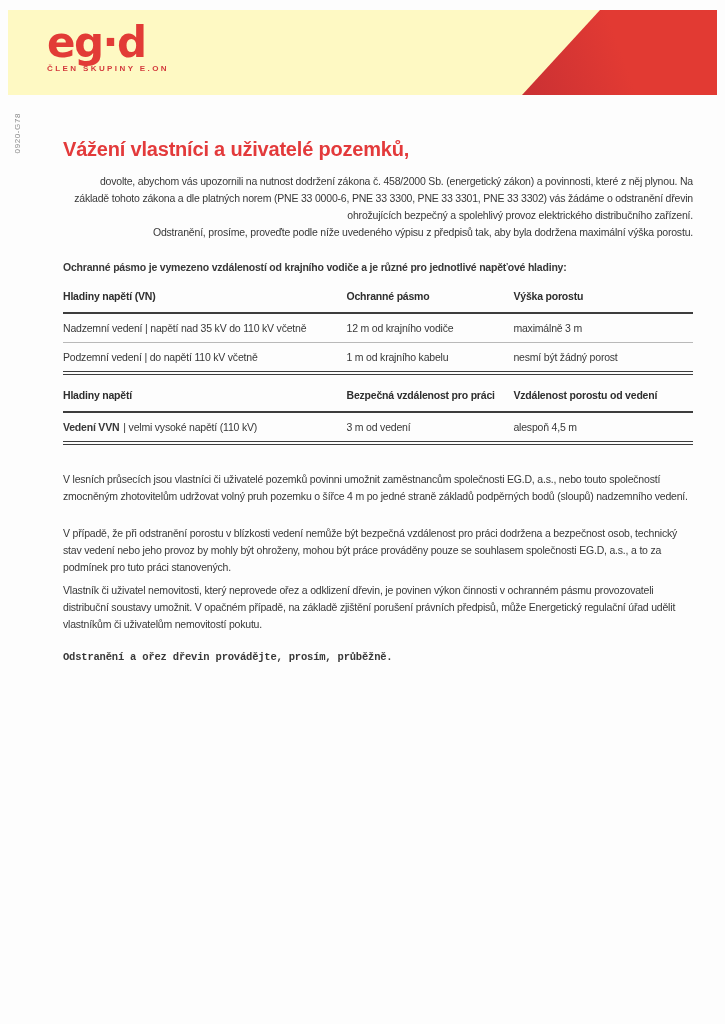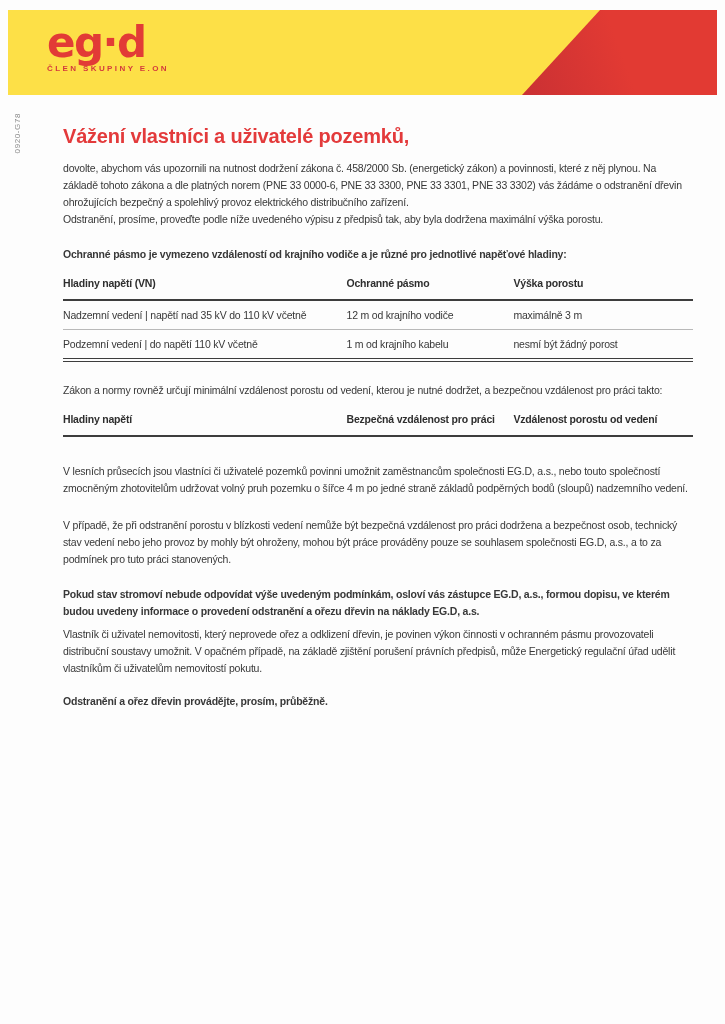--- a/index.html
+++ b/index.html
@@ -5,21 +5,21 @@
   html,body{margin:0;padding:0;}
   body{
     width:725px;height:1024px;position:relative;overflow:hidden;
     background:#fdfdfd;
     font-family:"Liberation Sans",sans-serif;
     color:#383838;
   }
   
   .header-band{
     position:absolute;top:10px;left:8px;right:8px;height:85px;
-    background:#fde047;overflow:hidden;
+    background:#fef9c3;overflow:hidden;
   }
   .red-diagonal{
     position:absolute;top:0;left:0;right:0;bottom:0;
     background:linear-gradient(70deg,#5d1a33 0%,#a32134 45%,#e23a33 85%);
     clip-path:polygon(83.5% 0,100% 0,100% 100%,72.5% 100%);
   }
   .logo{position:absolute;left:39px;top:12px;}
   .logo-text{
     font-family:"DejaVu Sans",sans-serif;font-weight:800;
     font-size:42px;line-height:42px;color:#e23b36;letter-spacing:-1.5px;
@@ -29,32 +29,32 @@
     letter-spacing:2.4px;color:#d43a3d;white-space:nowrap;
   }
   
   .side-code{
     position:absolute;left:13px;top:113px;
     writing-mode:vertical-rl;transform:rotate(180deg);
     font-size:8px;color:#8a8a8a;letter-spacing:0.6px;
   }
   
   .content{
-    position:absolute;left:63px;top:97px;width:630px;
+    position:absolute;left:63px;top:110px;width:630px;
     font-size:10.5px;line-height:17px;letter-spacing:-0.2px;
   }
   .title{
     margin:27px 0 0;font-size:20px;line-height:24px;font-weight:700;
     color:#e33a3b;letter-spacing:-0.2px;
   }
   .para{margin:12px 0 0;}
-  .pre{white-space:pre-line;}
+  .pre{white-space:pre-line;text-align:right;}
   .nowrap{white-space:nowrap;}
   .gap18{margin-top:18px;font-weight:bold;} .gap20{margin-top:20px;} .gap26{margin-top:26px;}
-  .gap14{margin-top:6px;} .gap16{margin-top:16px;}
+  .gap14{margin-top:6px;} .gap16{margin-top:16px;font-family:Liberation Mono, monospace;}
   .b{font-weight:700;}
   .red{color:#e03436;}
   
   table{border-collapse:collapse;width:100%;margin-top:10px;table-layout:fixed;}
   col.c1{width:45%;} col.c2{width:26.5%;} col.c3{width:28.5%;}
   th{
     text-align:left;font-size:10.5px;font-weight:700;color:#2e2e2e;
     padding:2px 0 7px;border-bottom:2.5px solid #3d3d3d;
   }
   td{
@@ -109,44 +109,47 @@
           <td>maximálně 3 m</td>
         </tr>
         <tr>
           <td>Podzemní vedení | do napětí 110 kV včetně</td>
           <td>1 m od krajního kabelu</td>
           <td>nesmí být žádný porost</td>
         </tr>
       </tbody>
     </table>
 
-    <p class="para gap20 nowrap">Zákon a normy rovněž určují minimální vzdálenost porostu od vedení, kterou je nutné dodržet, a bezpečnou vzdálenost pro práci takto:</p>
 
     <table>
       <colgroup>
           <col class="c1">
           <col class="c2">
           <col class="c3">
         </colgroup>
       <thead>
         <tr>
           <th>Hladiny napětí</th>
           <th>Bezpečná vzdálenost pro práci</th>
           <th>Vzdálenost porostu od vedení</th>
         </tr>
       </thead>
       <tbody>
+        <tr>
+          <td><span class="t2-term">Vedení VVN</span><span class="t2-desc">| velmi vysoké napětí (110 kV)</span></td>
+          <td>3 m od vedení</td>
+          <td>alespoň 4,5 m</td>
+        </tr>
       </tbody>
     </table>
 
     <p class="para gap26">V lesních průsecích jsou vlastníci či uživatelé pozemků povinni umožnit zaměstnancům společnosti EG.D, a.s., nebo touto společností zmocněným zhotovitelům udržovat volný pruh pozemku o šířce 4 m po jedné straně základů podpěrných bodů (sloupů) nadzemního vedení.</p>
 
     <p class="para gap20">V případě, že při odstranění porostu v blízkosti vedení nemůže být bezpečná vzdálenost pro práci dodržena a bezpečnost osob, technický stav vedení nebo jeho provoz by mohly být ohroženy, mohou být práce prováděny pouze se souhlasem společnosti EG.D, a.s., a to za podmínek pro tuto práci stanovených.</p>
 
-    <p class="para gap18">Pokud stav stromoví nebude odpovídat výše uvedeným podmínkám, osloví vás zástupce EG.D, a.s., formou dopisu, ve kterém budou uvedeny informace o provedení odstranění a ořezu dřevin na náklady EG.D, a.s.</p>
 
     <p class="para gap14">Vlastník či uživatel nemovitosti, který neprovede ořez a odklizení dřevin, je povinen výkon činnosti v ochranném pásmu provozovateli distribuční soustavy umožnit. V opačném případě, na základě zjištění porušení právních předpisů, může Energetický regulační úřad udělit vlastníkům či uživatelům nemovitostí pokutu.</p>
 
     <p class="para gap16 b">Odstranění a ořez dřevin provádějte, prosím, průběžně.</p>
 
 
   </div>
 </div>
 
 </body></html>

